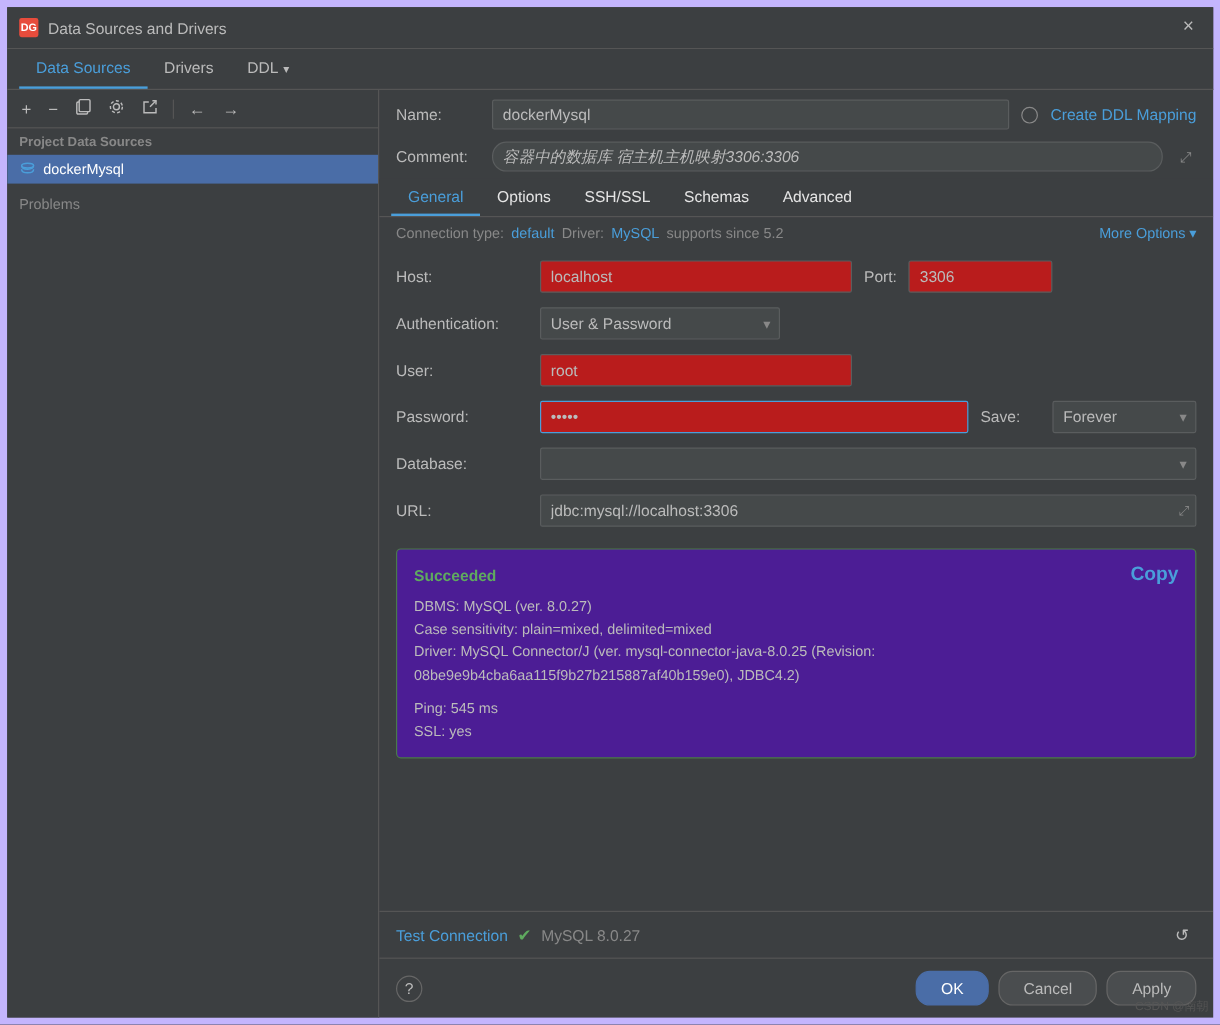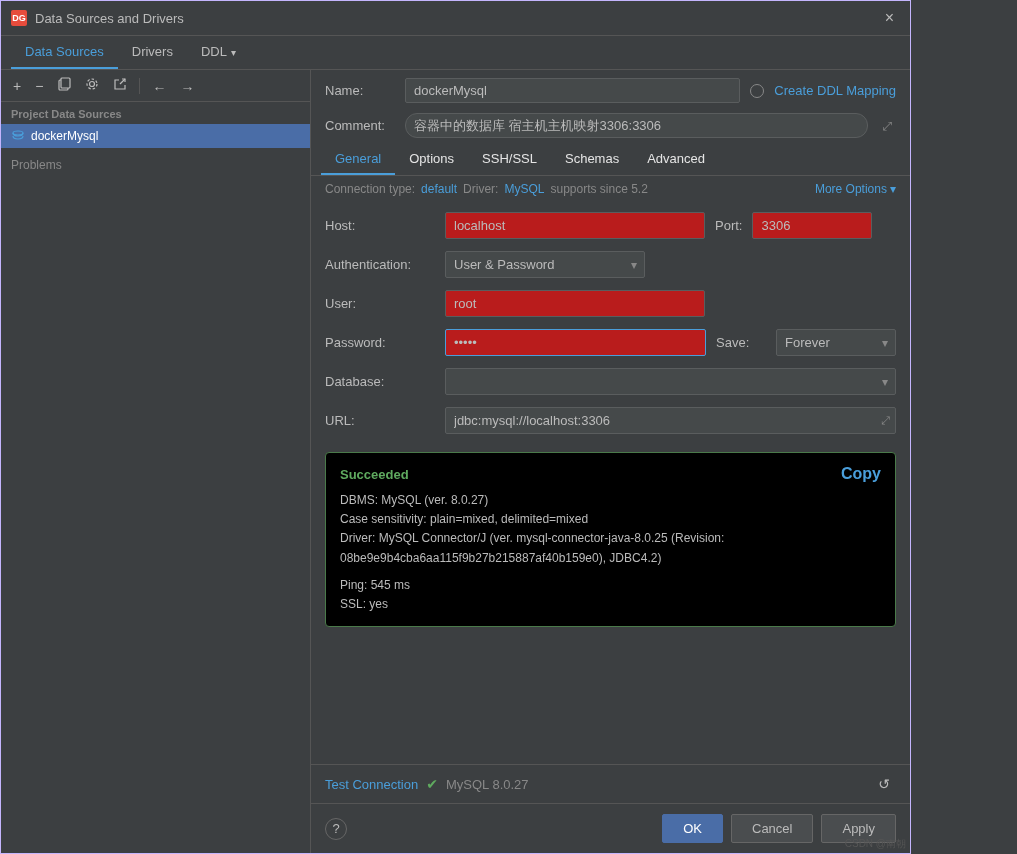--- a/index.html
+++ b/index.html
@@ -7,26 +7,26 @@
       font-family: 'Segoe UI', Arial, sans-serif;
       font-size: 12px;
       background: #3c3f41;
       color: #bbbbbb;
       width: 1017px;
       height: 854px;
       overflow: hidden;
     }
 
     .dialog {
-      width: 911px;
+      width: 1017px;
       height: 854px;
       background: #3c3f41;
       display: flex;
       flex-direction: column;
-      border: 1px solid #c4b5fd;
+      border: 6px solid #c4b5fd;
     }
 
     
     .title-bar {
       background: #3c3f41;
       display: flex;
       align-items: center;
       padding: 6px 10px;
       border-bottom: 1px solid #555;
       flex-shrink: 0;
@@ -187,20 +187,21 @@
     }
     .comment-input {
       flex: 1;
       background: #45494a;
       border: 1px solid #5a5d5e;
       color: #bbbbbb;
       padding: 4px 8px;
       font-size: 13px;
       border-radius: 12px;
       outline: none;
+      font-style: italic;
     }
     .expand-btn {
       color: #888; cursor: pointer; font-size: 12px;
       padding: 2px 4px;
     }
 
     
     .config-tabs {
       display: flex;
       border-bottom: 1px solid #555;
@@ -333,21 +334,21 @@
       color: #888;
       cursor: pointer;
       font-size: 11px;
     }
 
     
     .success-panel {
       margin: 0 14px;
       border: 1px solid #4a7a4a;
       border-radius: 4px;
-      background: #000000;
+      background: #4c1d95;
       padding: 12px 14px;
       flex-shrink: 0;
     }
     .success-title {
       color: #5faa5f;
       font-size: 13px;
       font-weight: bold;
       margin-bottom: 8px;
       display: flex;
       justify-content: space-between;
@@ -405,21 +406,21 @@
       cursor: pointer;
       font-size: 13px;
       width: 22px; height: 22px;
       border: 1px solid #666;
       border-radius: 50%;
       display: flex; align-items: center; justify-content: center;
     }
     .action-btn {
       padding: 6px 20px;
       font-size: 13px;
-      border-radius: 2px;
+      border-radius: 12px;
       cursor: pointer;
       border: 1px solid #666;
       background: #4a4d4f;
       color: #bbbbbb;
     }
     .action-btn.primary {
       background: #4a6da7;
       border-color: #4a6da7;
       color: white;
     }

